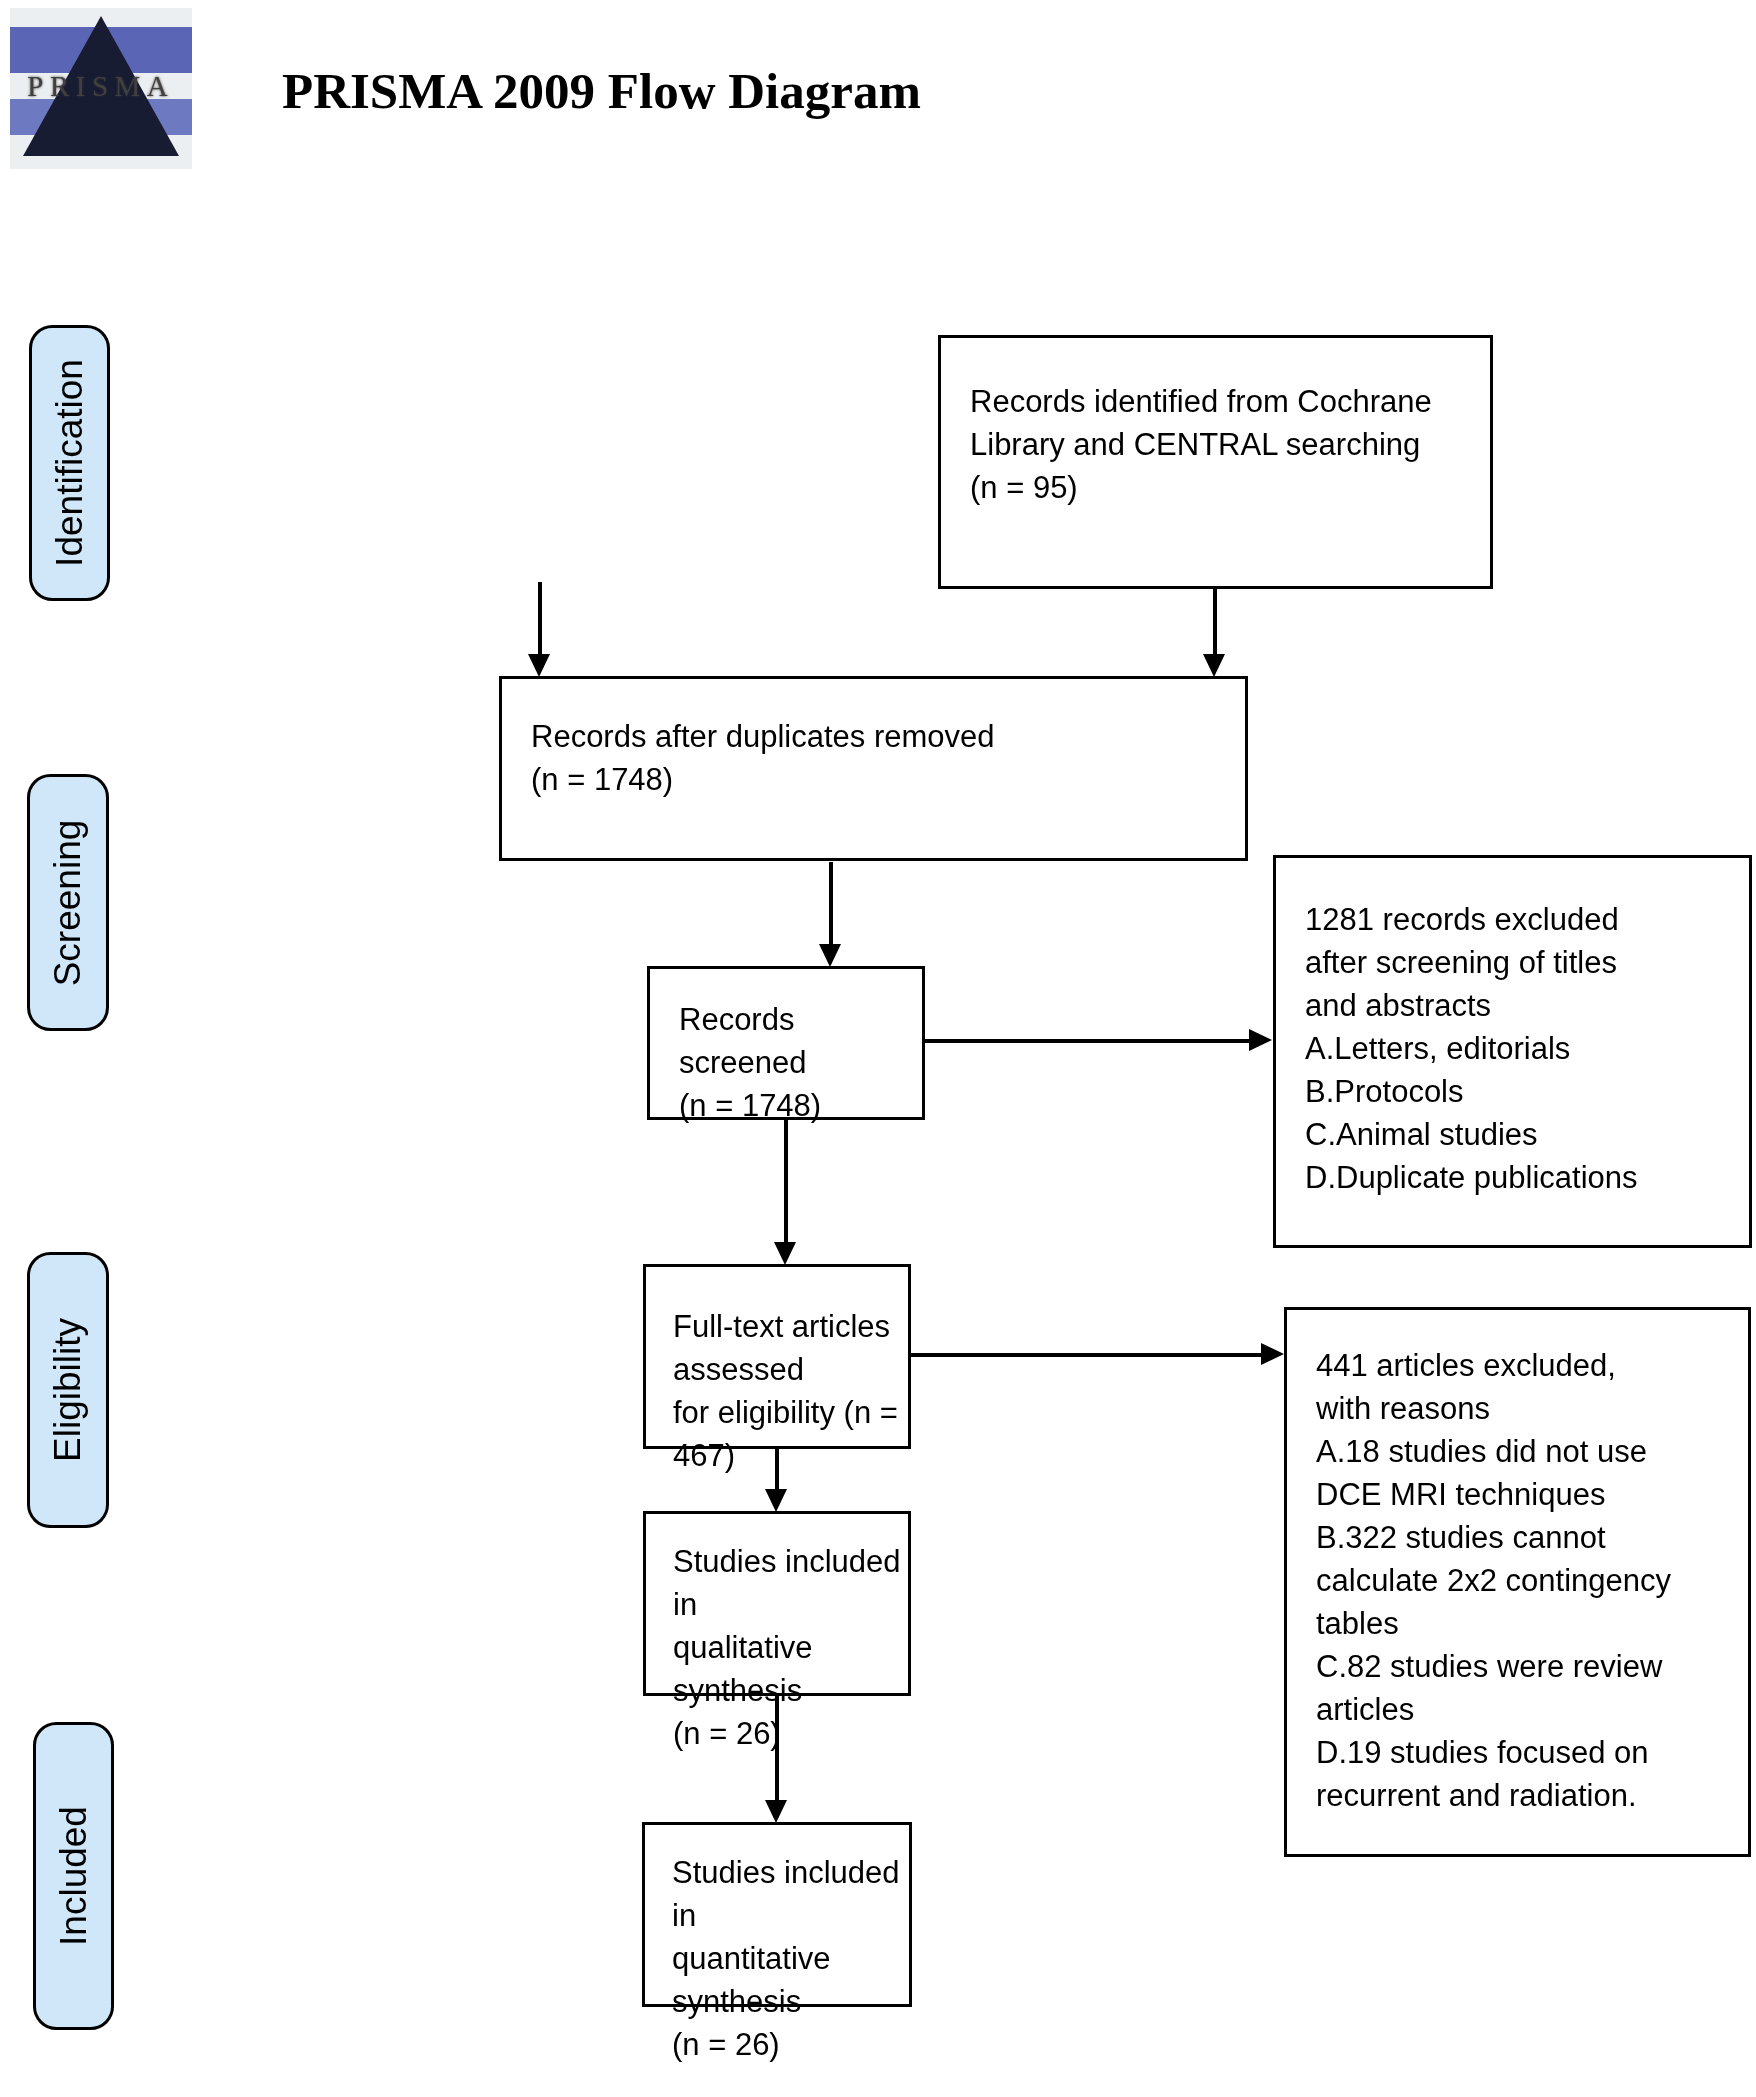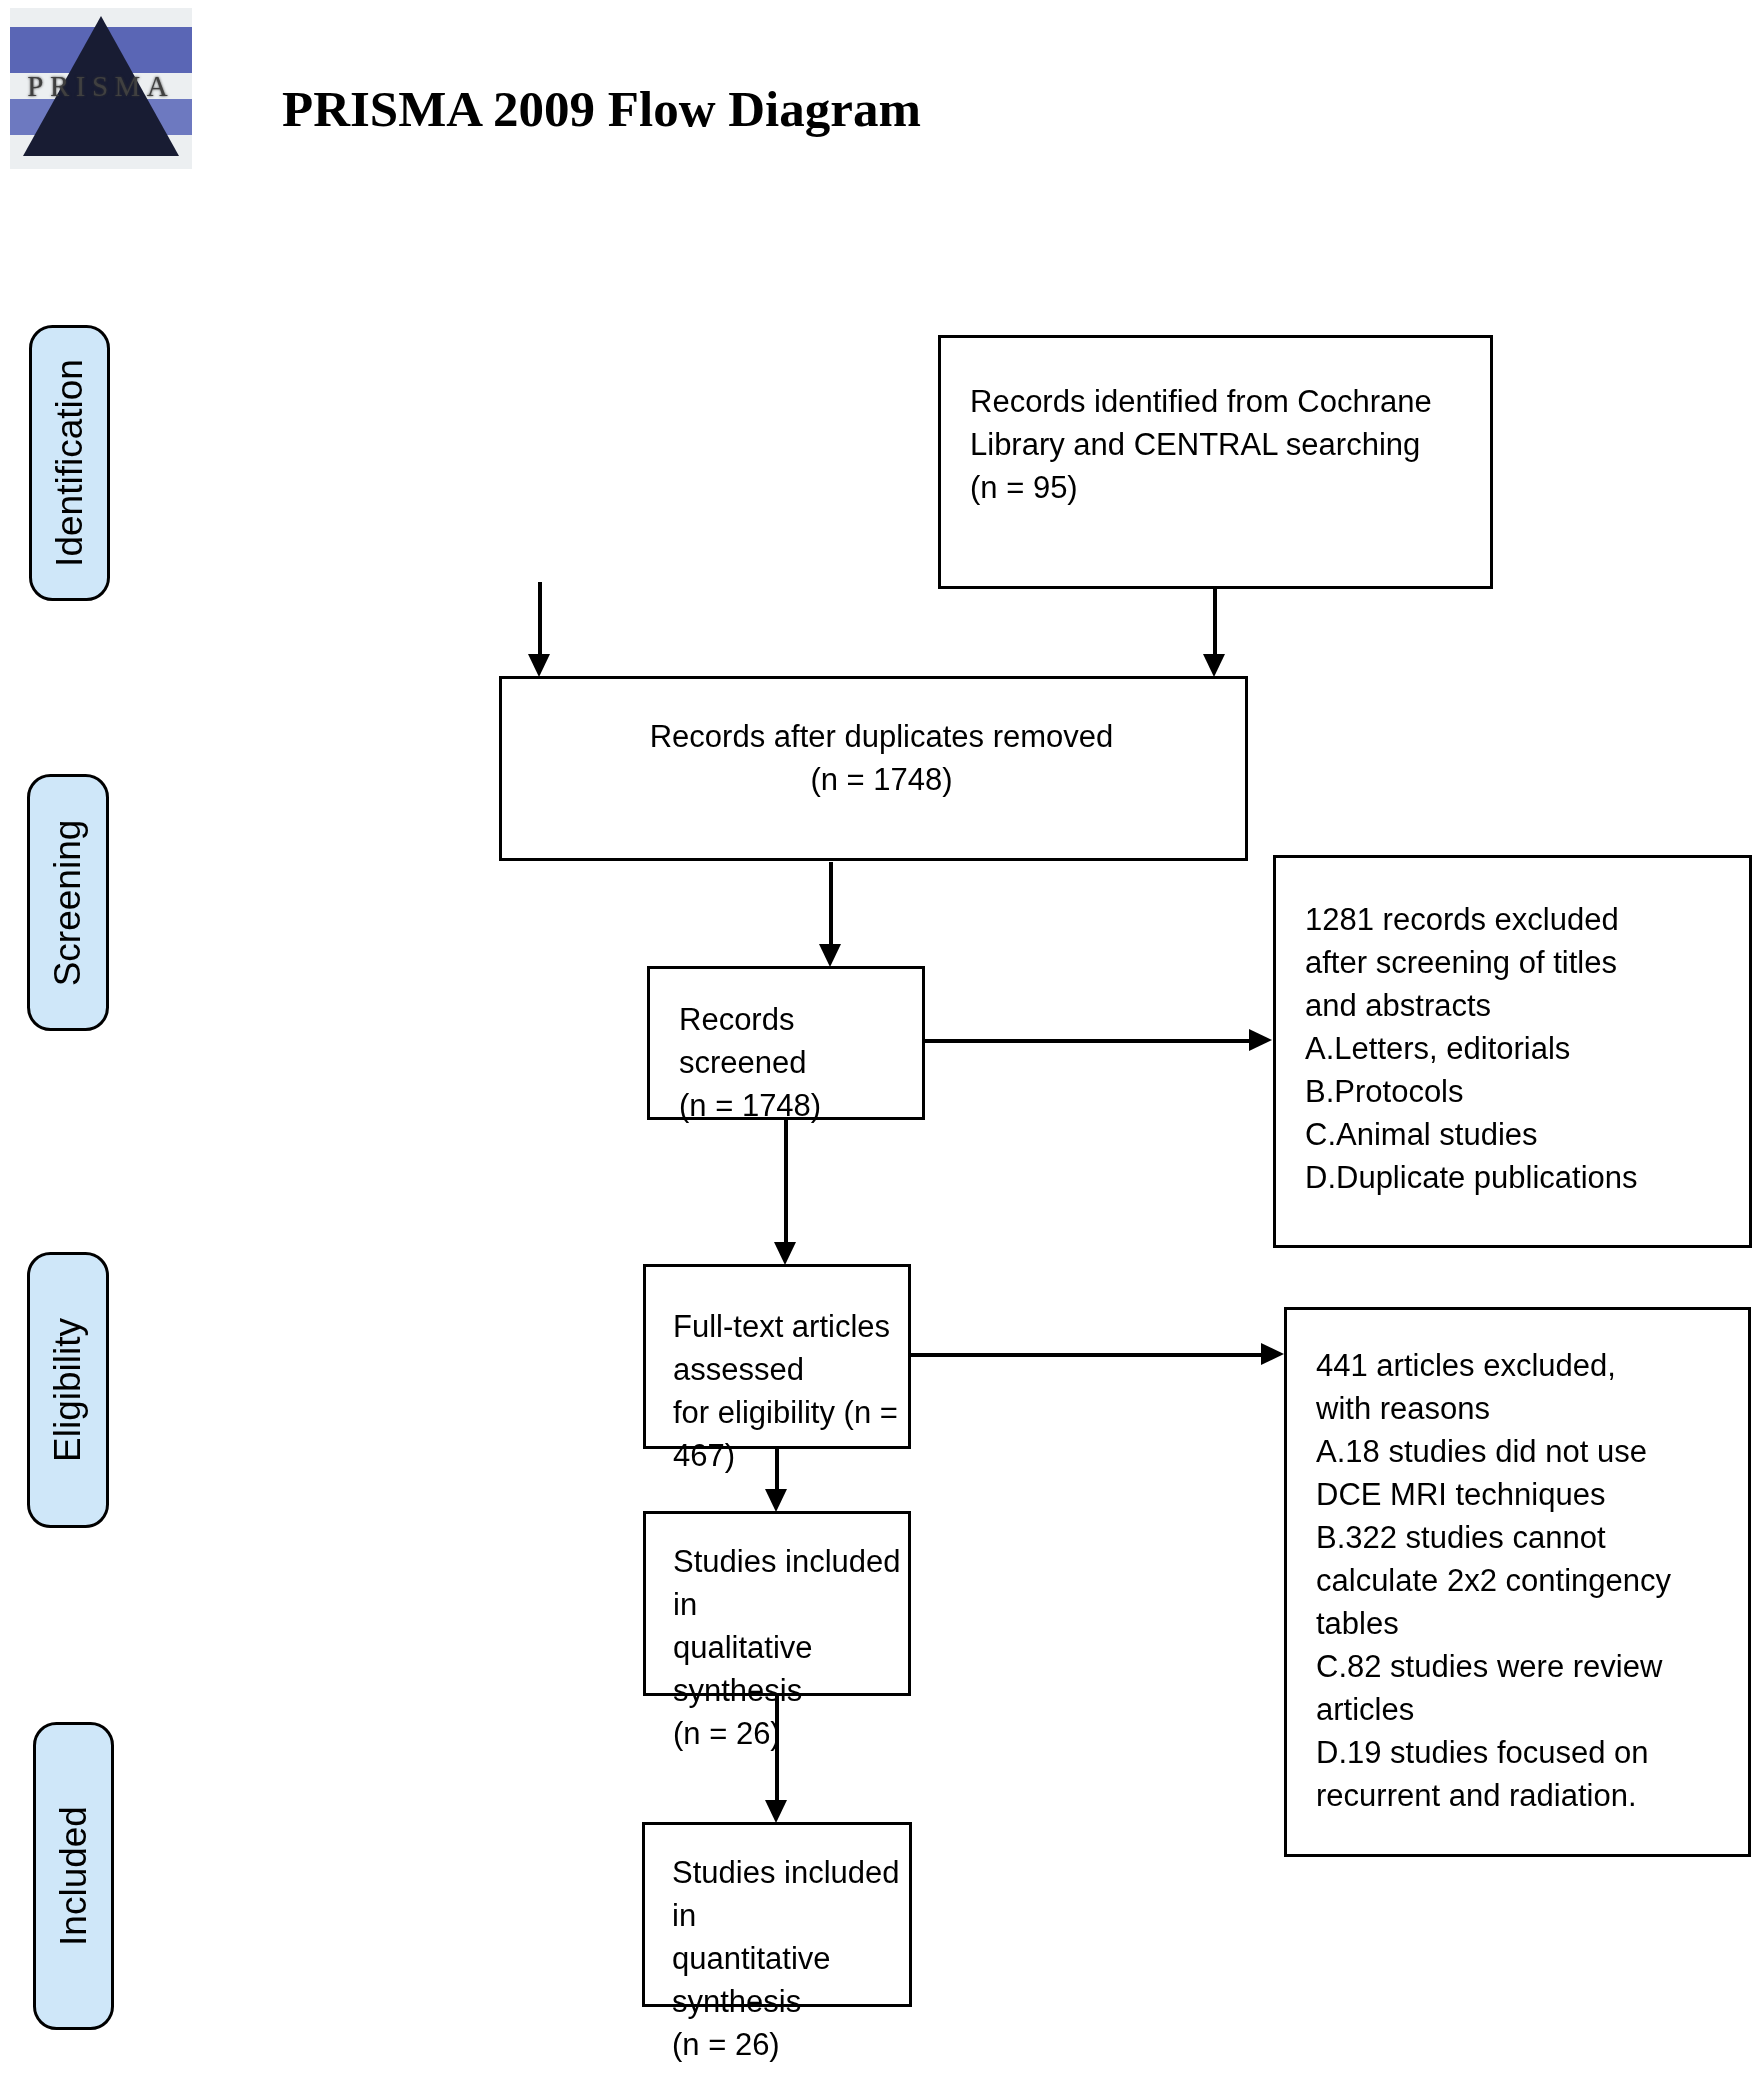--- a/index.html
+++ b/index.html
@@ -9,38 +9,38 @@
   
   #logo{position:absolute;left:9.8px;top:7.8px;width:182px;height:161px;background:#eceff1;overflow:hidden;}
   #logo .band-top{position:absolute;left:0;top:19.5px;width:100%;height:46px;background:#5a66b5;}
   #logo .band-bottom{position:absolute;left:0;top:91px;width:100%;height:36px;background:#6d79c0;}
   #logo .tri{position:absolute;left:13px;top:7.8px;width:0;height:0;
              border-left:78px solid transparent;border-right:78px solid transparent;
              border-bottom:140px solid #181c33;}
   #logo .logo-word{position:absolute;left:0;top:62px;width:100%;text-align:center;
              font-family:"Liberation Serif",serif;font-size:29px;letter-spacing:6.5px;
              color:#404040;text-shadow:0 0 2.6px #333;}
-  #title{position:absolute;left:282px;top:80px;width:911px;
+  #title{position:absolute;left:282px;top:62px;width:911px;
          font-family:"Liberation Serif",serif;font-weight:bold;font-size:51px;color:#000;}
 
   
   .stage{position:absolute;background:#cfe7f9;border:3.9px solid #000;border-radius:23.4px;
          display:flex;align-items:center;justify-content:center;box-sizing:border-box;}
   .stage span{transform:rotate(-90deg);white-space:nowrap;font-size:37px;color:#000;}
   #stage-identification{left:29px;top:325px;width:81px;height:276px;}
   #stage-screening{left:27px;top:774px;width:82px;height:257px;}
   #stage-eligibility{left:27px;top:1252px;width:82px;height:276px;}
   #stage-included{left:33px;top:1722px;width:81px;height:308px;}
 
   
   .fbox{position:absolute;background:#fff;border:3.9px solid #000;box-sizing:border-box;
         font-size:31px;line-height:43px;white-space:pre-line;}
   #box-pubmed{left:234px;top:334px;width:611px;height:248px;padding:38px 13px 0 29px;}
   #box-cochrane{left:938px;top:335px;width:555px;height:254px;padding:42px 13px 7px 29px;}
-  #box-duplicates{left:499px;top:676px;width:749px;height:185px;padding:36px 13px 0 29px;text-align:center;}
+  #box-duplicates{left:499px;top:676px;width:749px;height:185px;padding:36px 13px 0 29px;}
   #box-screened{left:647px;top:966px;width:278px;height:154px;padding:29px 6.5px 0 29px;}
   #box-excluded-screening{left:1273px;top:855px;width:479px;height:393px;padding:40px 15px 0 29px;}
   #box-fulltext{left:643px;top:1264px;width:268px;height:185px;padding:38px 6.5px 0 27px;}
   #box-excluded-eligibility{left:1284px;top:1307px;width:467px;height:550px;padding:34px 6.5px 0 29px;}
   #box-qualitative{left:643px;top:1511px;width:268px;height:185px;padding:26px 6.5px 0 27px;}
   #box-quantitative{left:642px;top:1822px;width:270px;height:185px;padding:26px 6.5px 0 27px;}
 
   
   .vline{position:absolute;width:3.9px;background:#000;}
   .hline{position:absolute;height:3.9px;background:#000;}

